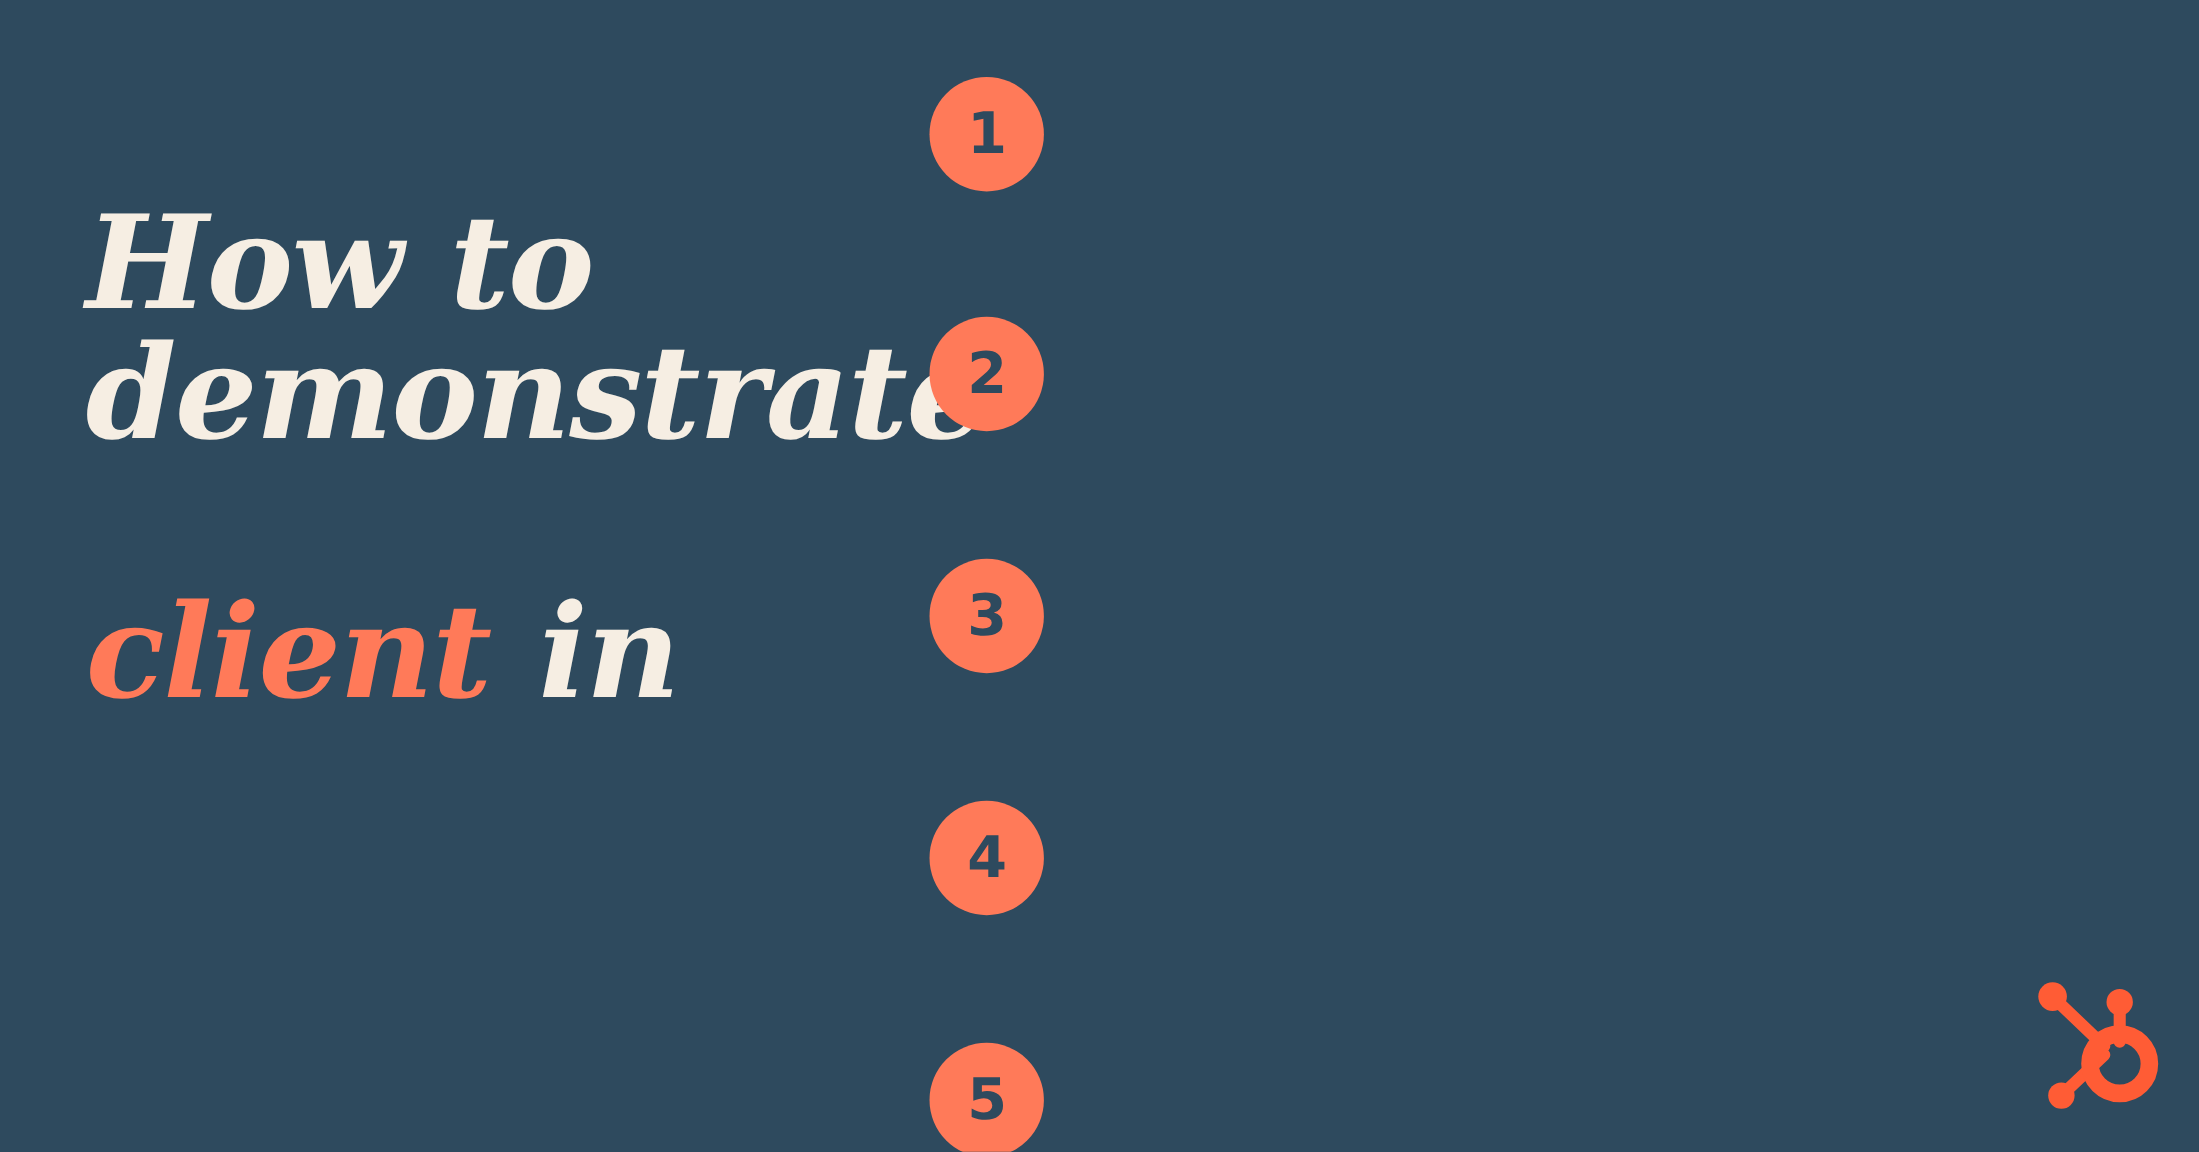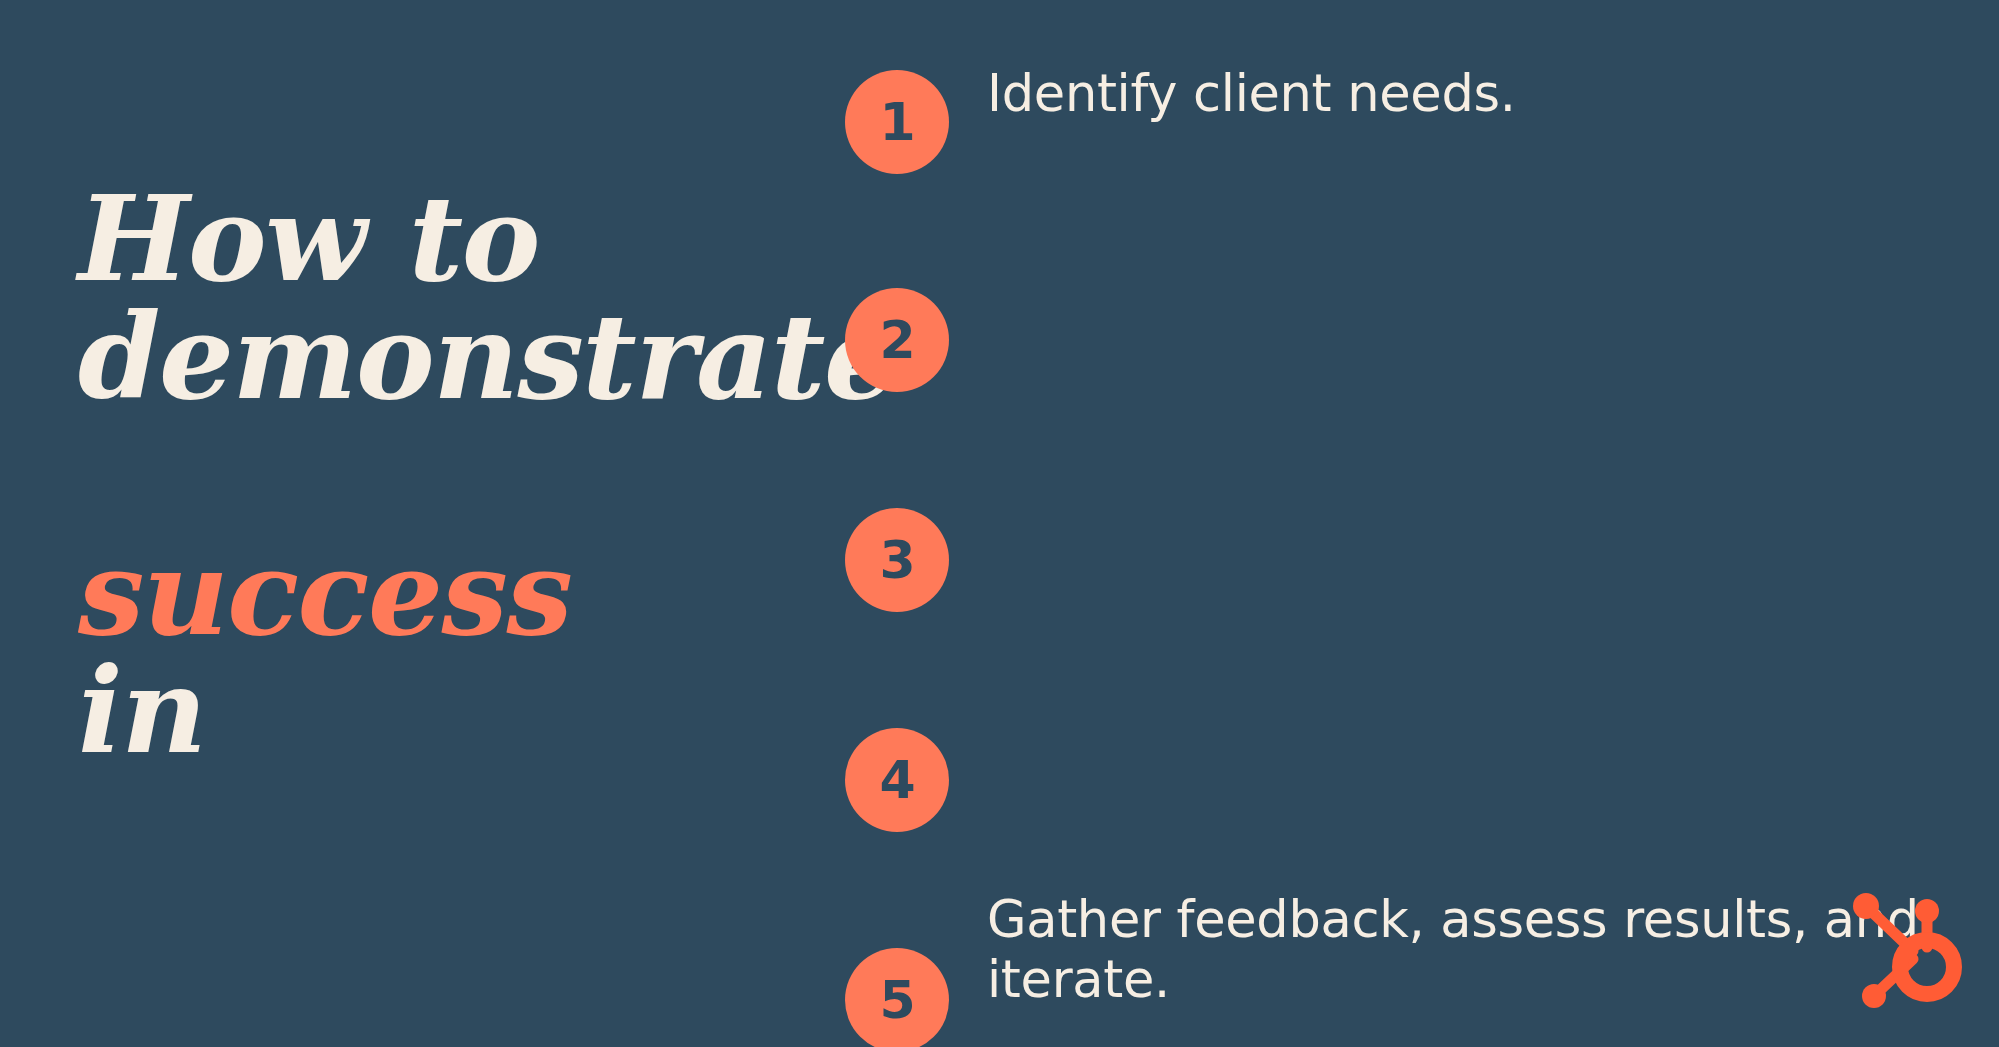--- a/index.html
+++ b/index.html
@@ -116,46 +116,44 @@
 </head>
 <body>
 
 <div id="slide">
 
   <div class="title-block">
     <div class="title">
       <span>How to</span><br>
       <span>demonstrate</span><br>
       <br>
-      <span class="accent">success</span><span> in</span><br>
+      <span class="accent">client</span><span> in</span><br>
     </div>
   </div>
 
   <div class="steps">
 
     <div class="step one">
       <div class="step-badge">1</div>
-      <div class="step-text">Identify client needs.</div>
     </div>
 
     <div class="step two">
       <div class="step-badge">2</div>
     </div>
 
     <div class="step three">
       <div class="step-badge">3</div>
     </div>
 
     <div class="step four">
       <div class="step-badge">4</div>
     </div>
 
     <div class="step five">
       <div class="step-badge">5</div>
-      <div class="step-text">Gather feedback, assess results, and iterate.</div>
     </div>
 
   </div>
 
   <div class="brand-logo">
     <svg viewBox="0 0 120 120" width="120" height="120" aria-hidden="true">
       <g fill="none" stroke="#FF5C35">
 
         <line x1="18" y1="18" x2="62" y2="60" stroke-width="11" stroke-linecap="round"></line>
 

